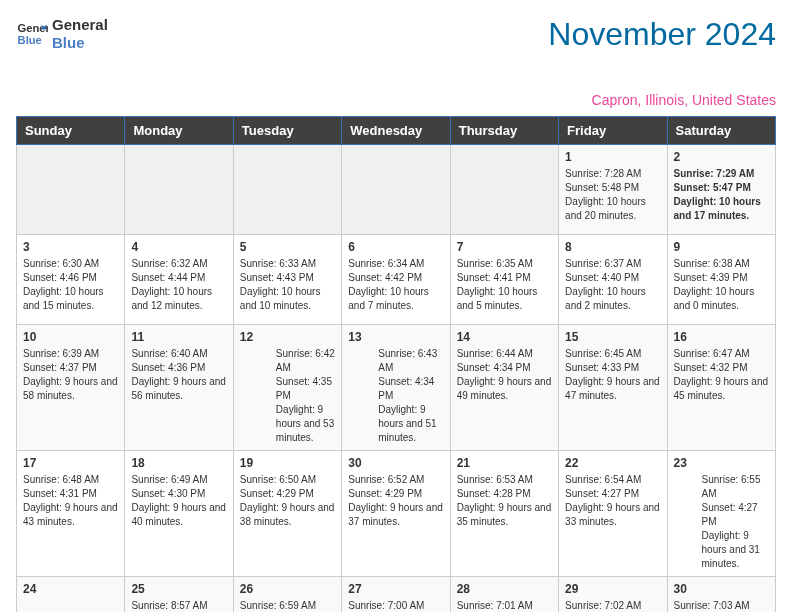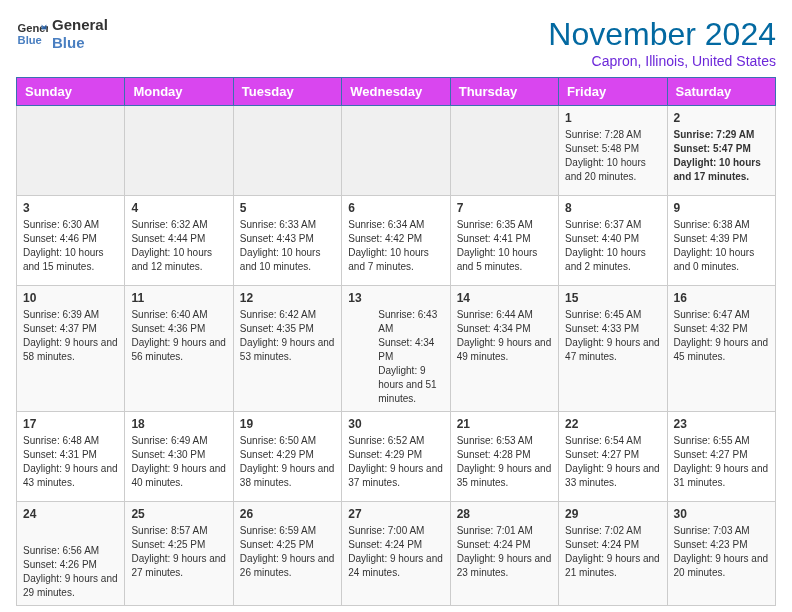--- a/index.html
+++ b/index.html
@@ -28,29 +28,30 @@
     .title-area {
       text-align: right;
     }
     .month-title {
       font-size: 32px;
       font-weight: normal;
       color: #0369a1;
     }
     .subtitle {
       font-size: 14px;
-      color: #6d28d9;
+      color: #ec4899;
+      margin-top: 39px;
     }
     table {
       width: 100%;
       border-collapse: collapse;
       table-layout: fixed;
     }
     thead tr th {
-      background-color: #d946ef;
+      background-color: #404040;
       color: #fff;
       text-align: left;
       padding: 6px 8px;
       font-size: 13px;
       font-weight: bold;
       border: 1px solid #3a6fb1;
     }
     tbody tr td {
       border: 1px solid #ccc;
       vertical-align: top;
@@ -183,21 +184,21 @@
 Daylight: 9 hours and 58 minutes.</div>
         </td>
         <td>
           <div class="day-num">11</div>
           <div class="day-info" style="white-space: pre-line;">Sunrise: 6:40 AM
 Sunset: 4:36 PM
 Daylight: 9 hours and 56 minutes.</div>
         </td>
         <td>
           <div class="day-num">12</div>
-          <div class="day-info" style="white-space: pre-line;">Sunrise: 6:42 AM
+          <div class="day-info" style="white-space: pre-line; margin-left: 36px;">Sunrise: 6:42 AM
 Sunset: 4:35 PM
 Daylight: 9 hours and 53 minutes.</div>
         </td>
         <td>
           <div class="day-num">13</div>
           <div class="day-info" style="white-space: pre-line; margin-left: 30px;">Sunrise: 6:43 AM
 Sunset: 4:34 PM
 Daylight: 9 hours and 51 minutes.</div>
         </td>
         <td>
@@ -251,21 +252,21 @@
 Daylight: 9 hours and 35 minutes.</div>
         </td>
         <td>
           <div class="day-num">22</div>
           <div class="day-info" style="white-space: pre-line;">Sunrise: 6:54 AM
 Sunset: 4:27 PM
 Daylight: 9 hours and 33 minutes.</div>
         </td>
         <td>
           <div class="day-num">23</div>
-          <div class="day-info" style="white-space: pre-line;">Sunrise: 6:55 AM
+          <div class="day-info" style="white-space: pre-line; margin-left: 28px;">Sunrise: 6:55 AM
 Sunset: 4:27 PM
 Daylight: 9 hours and 31 minutes.</div>
         </td>
       </tr>
       <tr>
         <td>
           <div class="day-num">24</div>
           <div class="day-info" style="white-space: pre-line; margin-top: 23px;">Sunrise: 6:56 AM
 Sunset: 4:26 PM
 Daylight: 9 hours and 29 minutes.</div>

